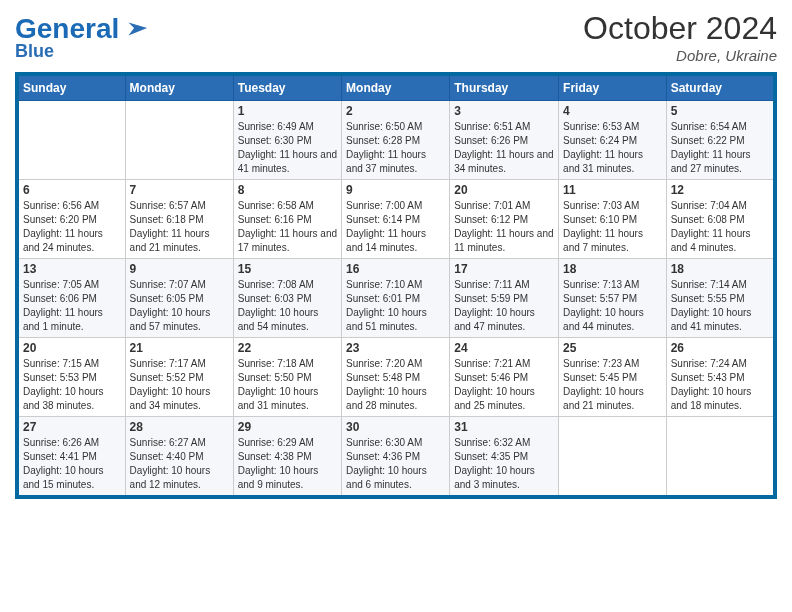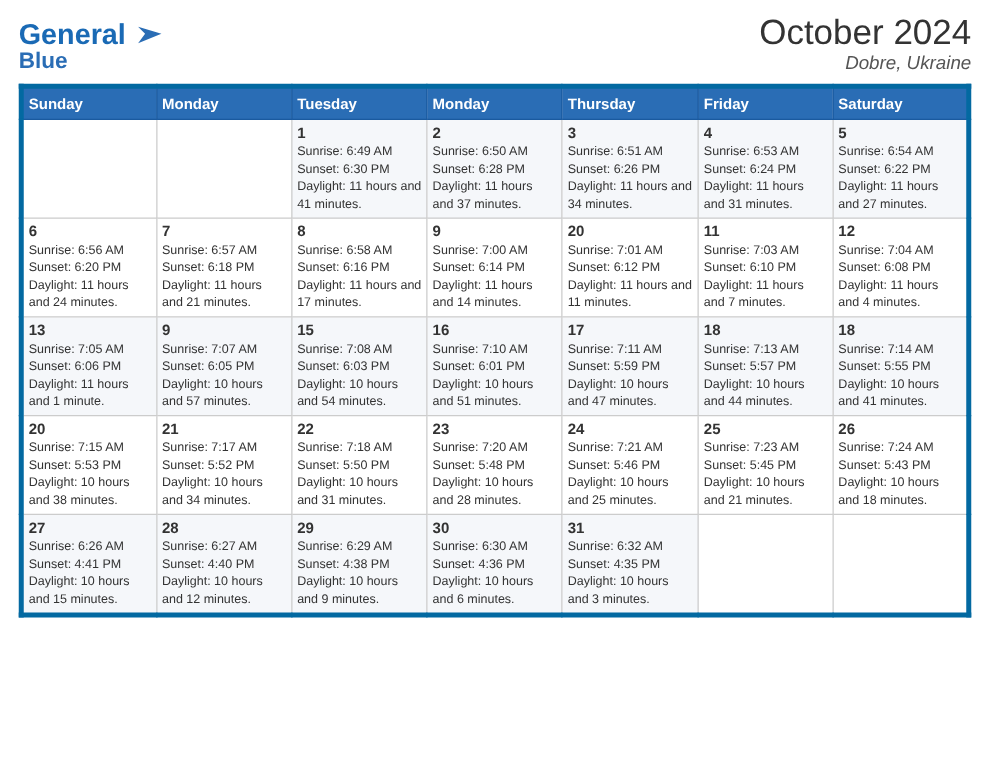--- a/index.html
+++ b/index.html
@@ -20,38 +20,38 @@
       justify-content: space-between;
       align-items: flex-start;
       margin-bottom: 8px;
     }
     .logo {
       display: flex;
       align-items: center;
       margin-top: 4px;
     }
     .logo-text {
-      font-size: 23px;
+      font-size: 28px;
       font-weight: bold;
       color: #333;
       line-height: 1.1;
     }
     .logo-text span {
       color: #1a6ab5;
     }
     .logo-icon {
       width: 28px;
       height: 28px;
       margin-left: 2px;
     }
     .title-block {
       text-align: right;
     }
     .month-title {
-      font-size: 28px;
+      font-size: 32px;
       font-weight: normal;
       color: #333;
     }
     .location-title {
       font-size: 15px;
       color: #555;
       font-style: italic;
     }
     .calendar {
       width: 100%;

